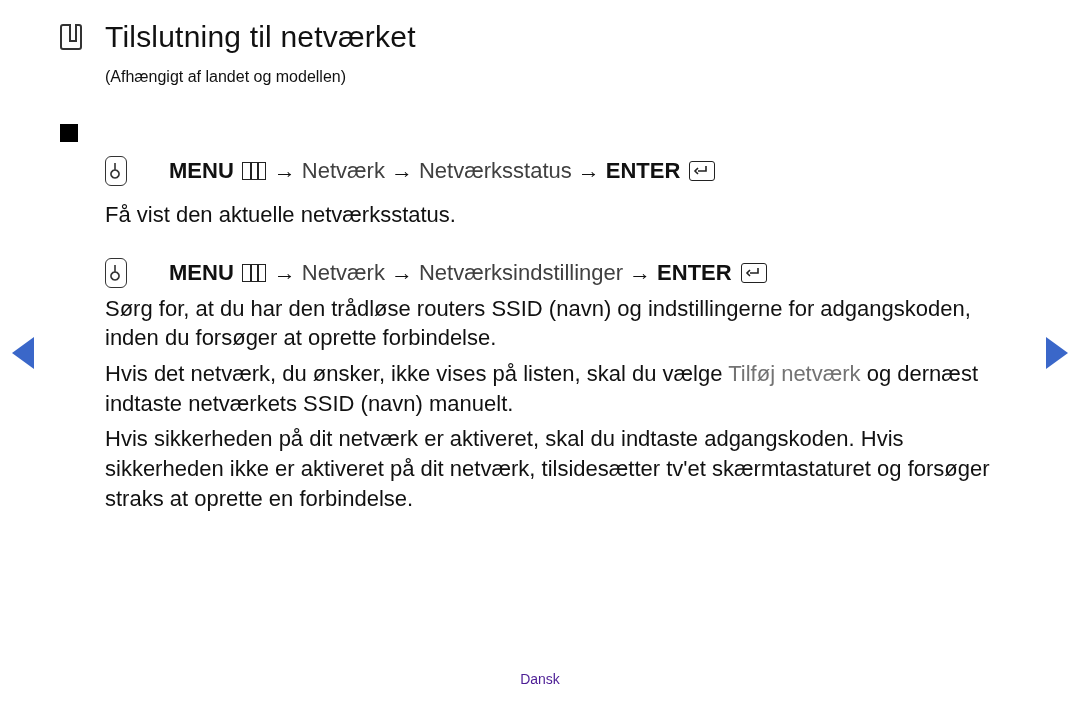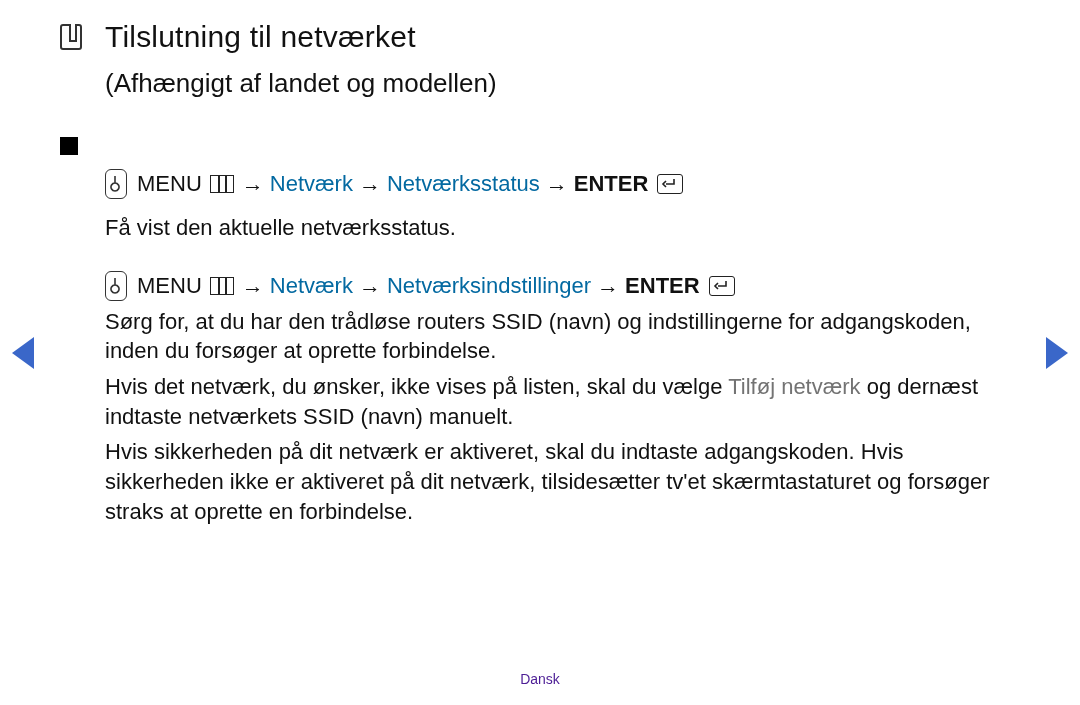--- a/index.html
+++ b/index.html
@@ -4,34 +4,34 @@
 <style>
   * { box-sizing: border-box; margin: 0; padding: 0; }
   html, body { width: 1080px; height: 705px; font-family: Arial, Helvetica, sans-serif; background: #fff; color: #111; }
   .page { position: relative; width: 1080px; height: 705px; padding: 20px 60px 11px 60px; }
   .row { display: flex; align-items: flex-start; }
   .bullet-col { width: 45px; flex-shrink: 0; display: flex; justify-content: flex-start; padding-top: 4px; }
   .book-icon { width: 22px; height: 26px; border: 2.5px solid #333; border-radius: 3px; position: relative; display:inline-block; }
   .book-icon::after { content:""; position:absolute; right:3px; top:-2px; width:4px; height:16px; border-left:2.5px solid #333; border-right:2.5px solid #333; border-bottom:2.5px solid #333; background:#fff; }
   .title { font-size: 30px; font-weight: 500; letter-spacing: 0.2px; }
   .subtitle-row { margin-top: 14px; }
-  .subtitle { font-size: 26px; font-weight: 400; }
+  .subtitle { font-size: 16px; font-weight: 400; }
   .square-bullet { width: 18px; height: 18px; background: #000; display:inline-block; margin-top: 6px; }
   .section-heading { font-size: 26px; font-weight: 600; }
   .section { margin-top: 28px; }
   .nav-line { margin-top: 14px; display:flex; align-items:center; flex-wrap: wrap; gap: 6px; font-size: 22px; }
   .remote-icon { display:inline-flex; align-items:center; justify-content:center; width:22px; height:30px; border:1.8px solid #333; border-radius:6px; margin-right:4px; }
   .remote-icon svg { width:12px; height:18px; }
-  .menu-label { font-weight: 400; }
+  .menu-label { font-weight: 700; margin-left: 32px; }
   .menu-box { display:inline-block; width:24px; height:18px; border:1.8px solid #222; position:relative; vertical-align:middle; margin-left:2px; margin-right:2px; }
   .menu-box::before, .menu-box::after { content:""; position:absolute; top:0; bottom:0; width:1.5px; background:#222; }
   .menu-box::before { left:33%; }
   .menu-box::after { left:66%; }
   .arrow { font-size:22px; }
-  .link { color: #0369a1; }
+  .link { color: #404040; }
   .enter-label { font-weight: 700; }
   .enter-box { display:inline-flex; align-items:center; width:26px; height:20px; border:1.8px solid #222; border-radius:3px; margin-left:3px; position:relative; }
   .enter-box svg { width:17px; height:14px; margin-left:3px; }
   .body-text { margin-top: 14px; font-size: 22px; line-height: 1.35; }
   .para { margin-top: 6px; }
   .content-indent { padding-left: 45px; }
   .nav-triangle { position:absolute; top: 50%; transform: translateY(-50%); width:0; height:0; }
   .tri-left { left:12px; border-top:16px solid transparent; border-bottom:16px solid transparent; border-right:22px solid #3a67c9; }
   .tri-right { right:12px; border-top:16px solid transparent; border-bottom:16px solid transparent; border-left:22px solid #3a67c9; }
   .footer { position:absolute; bottom:18px; left:0; width:100%; text-align:center; font-size:14px; color:#4c1d95; }

